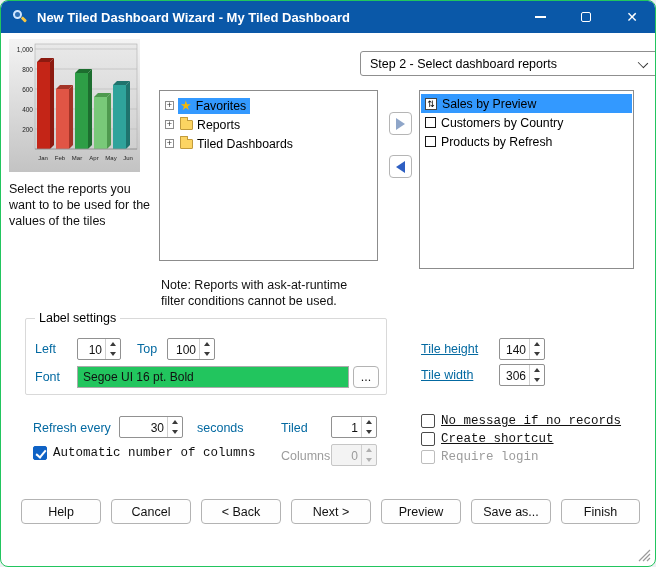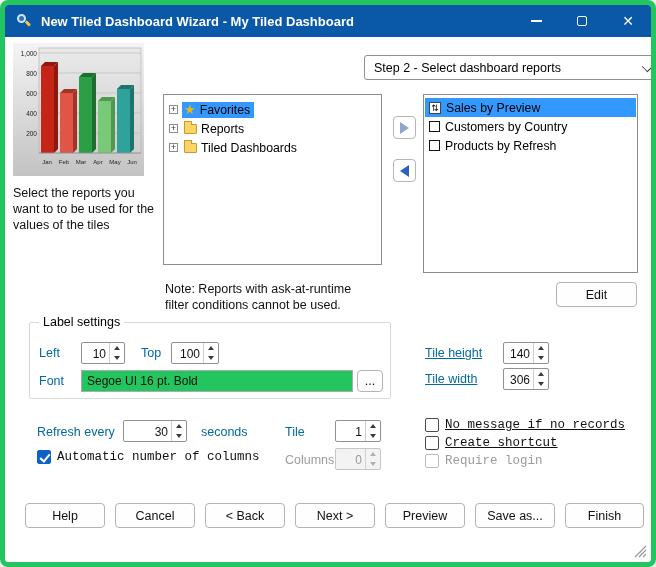--- a/index.html
+++ b/index.html
@@ -1,18 +1,18 @@
 <!DOCTYPE html>
 <html><head>
 <meta charset="utf-8">
 <style>
   * { margin:0; padding:0; box-sizing:border-box; }
   html,body { background:#eef0f3; font-family:"Liberation Sans", sans-serif; }
   .window { position:relative; width:656px; height:567px; background:#ffffff;
-            border:5px solid #22c55e; border-radius:8px; overflow:hidden; }
+            border:1px solid #22c55e; border-radius:8px; overflow:hidden; }
 
   
   .titlebar { position:absolute; left:0; top:0; right:0; height:32px; background:#0a58a8;
               display:flex; align-items:center; color:#fff; }
   .app-icon { position:relative; width:16px; height:16px; margin-left:11px; flex:none; }
   .app-icon .lens { position:absolute; left:1px; top:1px; width:9px; height:9px;
                     border:2px solid #cfe6ff; border-radius:50%; background:rgba(255,255,255,.15); }
   .app-icon .handle { position:absolute; left:9px; top:9px; width:6px; height:2.5px;
                       background:#f5c542; transform:rotate(45deg); border-radius:1px; }
   .title { font-size:13px; font-weight:700; margin-left:9px; white-space:nowrap; }
@@ -228,21 +228,20 @@
     </div>
     <div class="lrow">
       <span class="sq-icon"></span>
       <span>Products by Refresh</span>
     </div>
   </div>
 
   <div class="note">Note: Reports with ask-at-runtime
 filter conditions cannot be used.</div>
 
-  <div class="btn" style="left:551px; top:277px; width:81px;">Edit</div>
 
   <div class="group" style="left:24px; top:317px; width:362px; height:77px;">
     <span class="legend">Label settings</span>
   </div>
   <span class="lbl" style="left:34px; top:341px;">Left</span>
   <div class="spin" style="left:76px; top:337px; width:44px;">
     <span class="val">10</span>
     <span class="arr">
       <span>
           <i class="tri-up"></i>
@@ -300,21 +299,21 @@
       <span>
           <i class="tri-up"></i>
         </span>
       <span>
           <i class="tri-dn"></i>
         </span>
     </span>
   </div>
   <span class="lbl" style="left:196px; top:420px;">seconds</span>
 
-  <span class="lbl" style="left:280px; top:420px;">Tile</span>
+  <span class="lbl" style="left:280px; top:420px;">Tiled</span>
   <div class="spin" style="left:330px; top:415px; width:46px;">
     <span class="val">1</span>
     <span class="arr">
       <span>
           <i class="tri-up"></i>
         </span>
       <span>
           <i class="tri-dn"></i>
         </span>
     </span>

